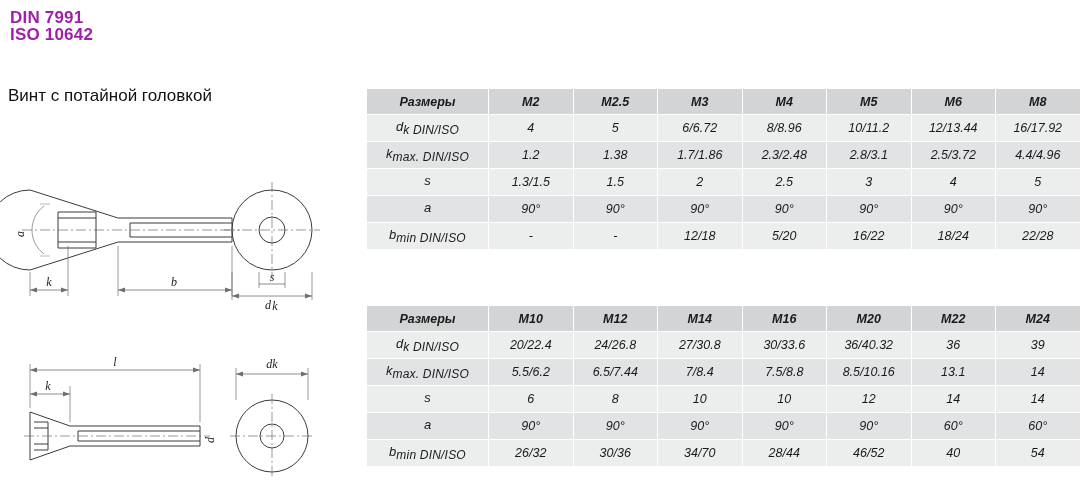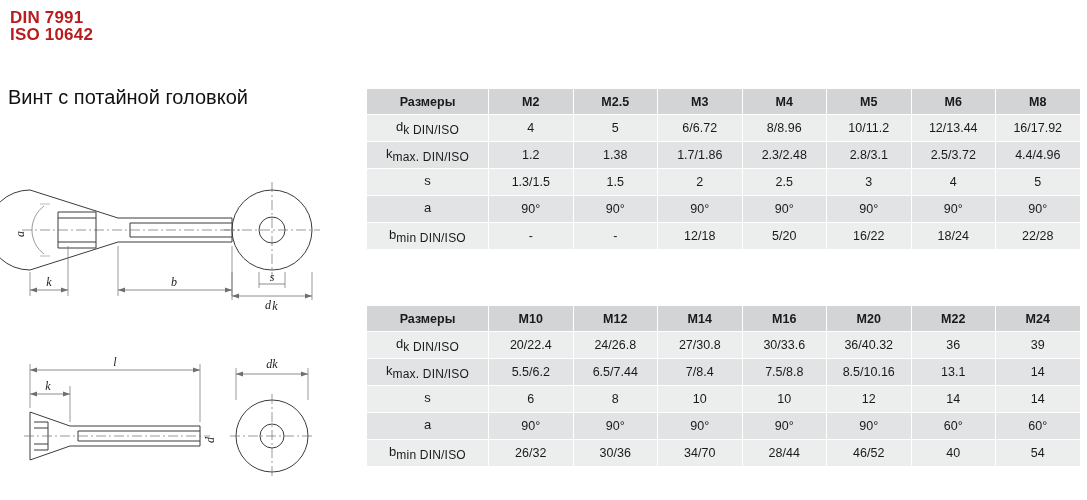--- a/index.html
+++ b/index.html
@@ -28,45 +28,46 @@
     top: 0;
     width: 362px;
     height: 500px;
   }
   .std-title {
     position: absolute;
     left: 10px;
     font-weight: bold;
     font-size: 17px;
     letter-spacing: 0.2px;
-    color: #b91c1c;
+    color: #a21caf;
   }
   #std-1 { top: 8px; }
   #std-2 { top: 25px; }
   .subtitle {
     position: absolute;
     left: 8px;
     top: 86px;
-    font-size: 20px;
+    font-size: 17px;
     color: #111;
   }
 
   
   .drawing {
     position: absolute;
   }
   #drawing-top { left: 0px; top: 160px; }
   #drawing-bottom { left: 0px; top: 350px; }
 
   
   .dim-table {
     position: absolute;
     border-collapse: collapse;
     font-size: 12.5px;
     table-layout: fixed;
+    font-style: italic;
   }
   #table-1 { left: 366px; top: 88px; width: 714px; }
   #table-2 { left: 366px; top: 305px; width: 714px; }
 
   .dim-table th, .dim-table td {
     border: 1px solid #ffffff;
     text-align: center;
     vertical-align: middle;
     padding: 0;
     height: 26px;

